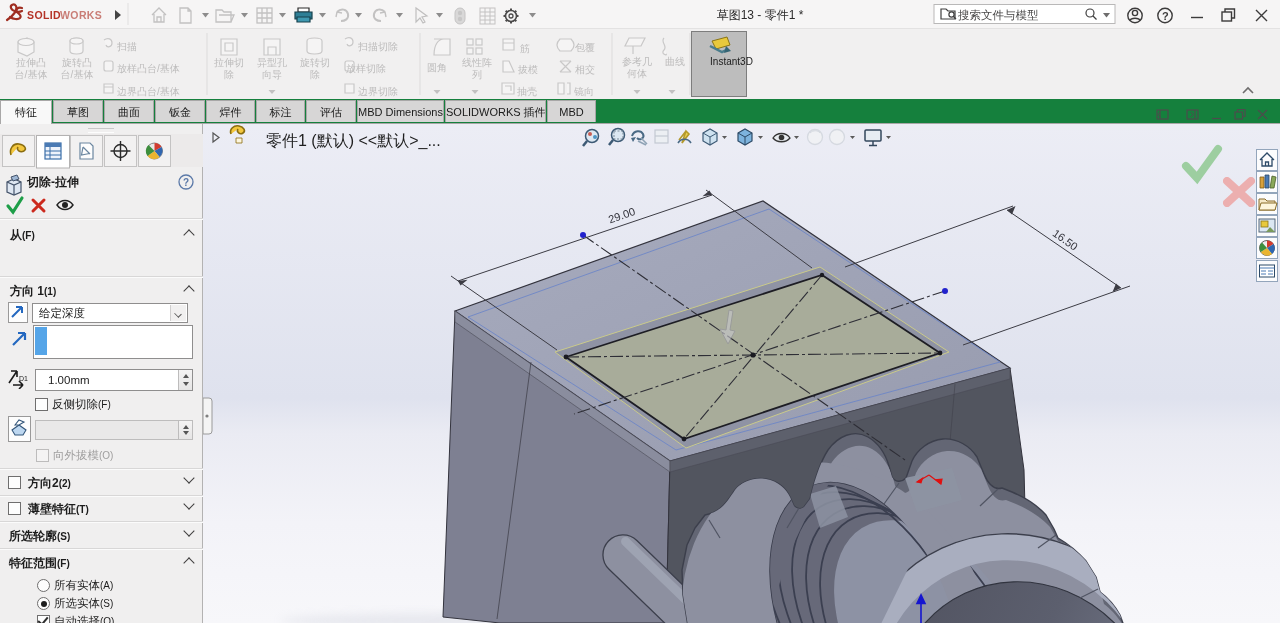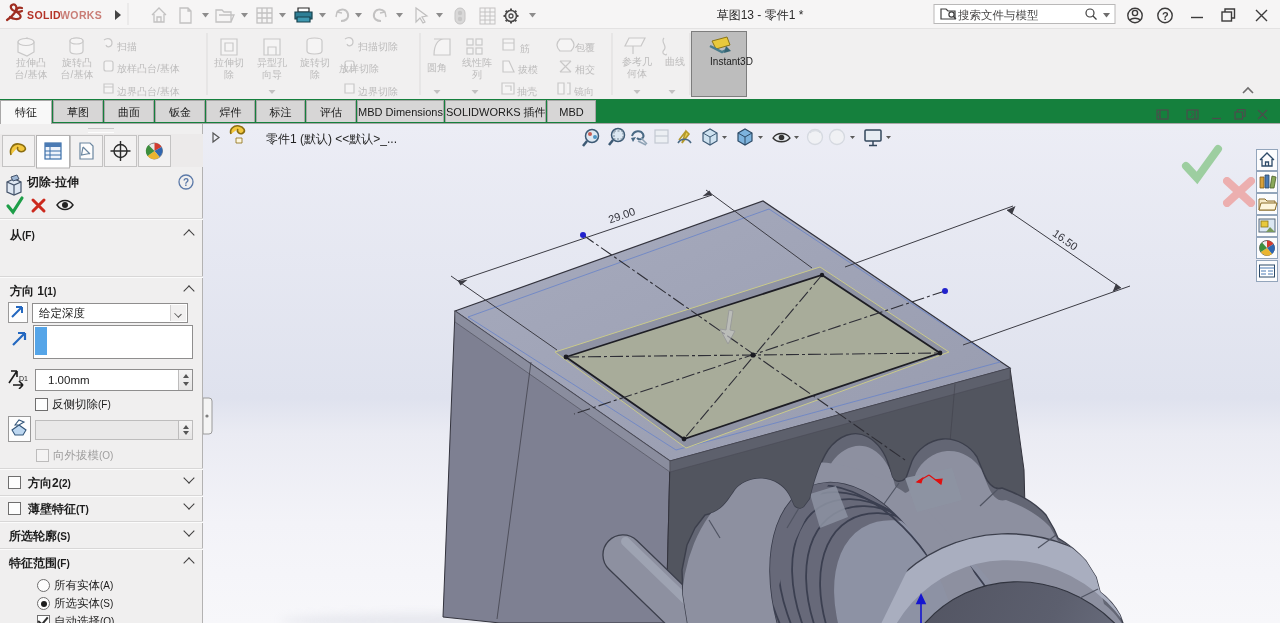--- a/index.html
+++ b/index.html
@@ -193,21 +193,21 @@
     </svg>
     <div class="rb-txt" style="left:8px;top:28px;width:46px;">拉伸凸<br>台/基体</div>
     <div class="rb-txt" style="left:54px;top:28px;width:46px;">旋转凸<br>台/基体</div>
     <div class="rb-stxt" style="left:117px;top:11px;">扫描</div>
     <div class="rb-stxt" style="left:117px;top:33px;">放样凸台/基体</div>
     <div class="rb-stxt" style="left:117px;top:56px;">边界凸台/基体</div>
     <div class="rb-txt" style="left:206px;top:28px;width:46px;">拉伸切<br>除</div>
     <div class="rb-txt" style="left:249px;top:28px;width:46px;">异型孔<br>向导</div>
     <div class="rb-txt" style="left:292px;top:28px;width:46px;">旋转切<br>除</div>
     <div class="rb-stxt" style="left:358px;top:11px;">扫描切除</div>
-    <div class="rb-stxt" style="left:339px;top:33px;">放样切除</div>
+    <div class="rb-stxt" style="left:346px;top:33px;">放样切除</div>
     <div class="rb-stxt" style="left:358px;top:56px;">边界切除</div>
     <div class="rb-txt" style="left:414px;top:33px;width:46px;">圆角</div>
     <div class="rb-txt" style="left:454px;top:28px;width:46px;">线性阵<br>列</div>
     <div class="rb-stxt" style="left:520px;top:13px;">筋</div>
     <div class="rb-stxt" style="left:518px;top:34px;">拔模</div>
     <div class="rb-stxt" style="left:517px;top:56px;">抽壳</div>
     <div class="rb-stxt" style="left:575px;top:12px;">包覆</div>
     <div class="rb-stxt" style="left:575px;top:34px;">相交</div>
     <div class="rb-stxt" style="left:574px;top:56px;">镜向</div>
     <div class="rb-txt" style="left:614px;top:27px;width:46px;">参考几<br>何体</div>
@@ -619,15 +619,15 @@
         <path d="M1267 248 L1260.8 252 A7.5 7.5 0 0 1 1262 242.5 Z" fill="#3d8f3d"></path>
 
         <rect x="1259.5" y="265" width="15" height="12" fill="#fff" stroke="#2d4a68" stroke-width="1"></rect>
         <path d="M1259.5 268 L1274.5 268 M1261 271 L1266 271 M1261 274 L1266 274 M1268 271 L1273 271 M1268 274 L1273 274" stroke="#4a7ab4" stroke-width="1"></path>
       </g>
 
       <path d="M213 133 L219 137.5 L213 142 Z" fill="none" stroke="#555" stroke-width="1.2"></path>
       <path d="M231 134 C229 129 234 125 239 126 C244 127 246 131 243 133 C240 135 236 132 238 129" fill="#f3c73e" stroke="#8a6d10" stroke-width="1.6"></path>
       <path d="M236 138 l6 0 l0 5 l-6 0 Z" fill="#fdf6dd" stroke="#8a6d10" stroke-width="0.8"></path>
     </svg>
-    <div class="abs" style="left:63px;top:7px;font-size:12px;color:#1f1f1f;">零件1 (默认) &lt;&lt;默认&gt;_...</div>
+    <div class="abs" style="left:63px;top:7px;font-size:16px;color:#1f1f1f;">零件1 (默认) &lt;&lt;默认&gt;_...</div>
   </div>
 </div>
 
 </body></html>

